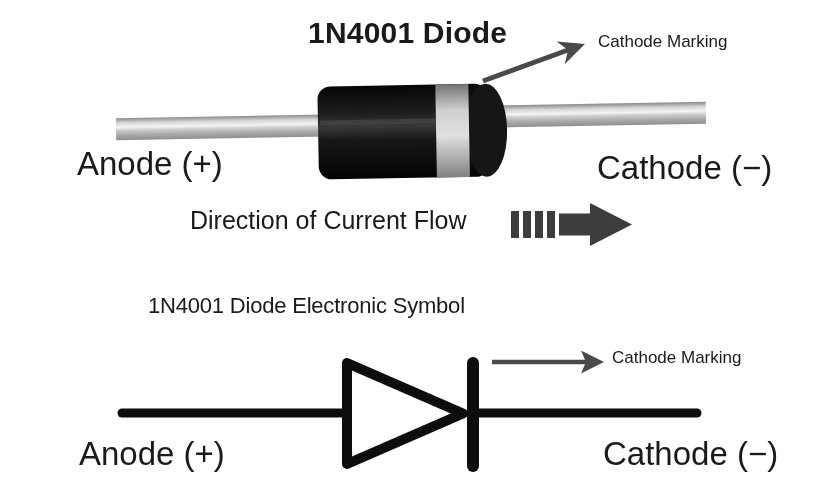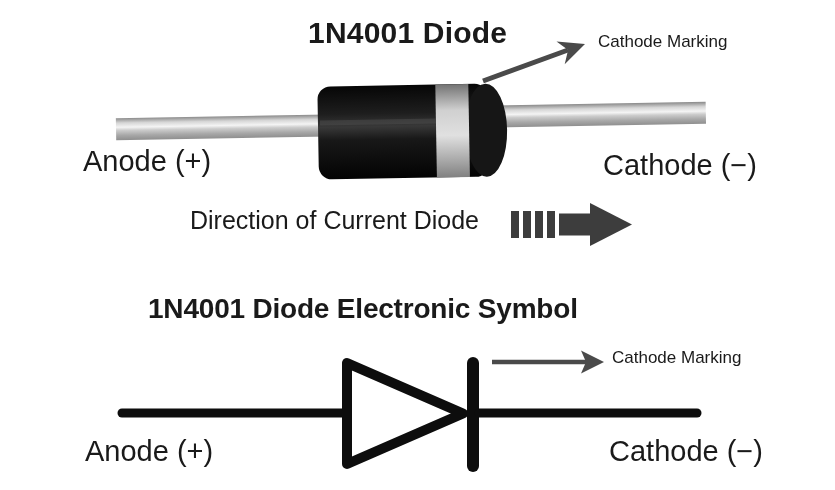--- a/index.html
+++ b/index.html
@@ -7,22 +7,22 @@
     position:relative;
     width:835px;height:490px;
     background:#ffffff;
     overflow:hidden;
     font-family:"Liberation Sans", sans-serif;
     color:#1a1a1a;
   }
   #scene{position:absolute;left:0;top:0;}
   .lbl{position:absolute;white-space:nowrap;line-height:1.1;text-align:right;}
   .title{font-weight:bold;font-size:30px;letter-spacing:0.2px;}
-  .title2{font-weight:bold;font-size:28px;letter-spacing:-0.2px;}
-  .big{font-size:29px;margin-left:6px;}
+  .title2{font-weight:normal;font-size:22px;letter-spacing:-0.2px;}
+  .big{font-size:33px;}
   .med{font-size:25px;}
   .small{font-size:17px;}
   .t-title1{left:308px;top:16px;}
   .t-cm1{left:598px;top:33px;}
   .t-anode1{left:77px;top:146px;}
   .t-cathode1{left:597px;top:150px;}
   .t-flow{left:190px;top:207px;}
   .t-title2{left:148px;top:294px;}
   .t-cm2{left:612px;top:349px;}
   .t-anode2{left:79px;top:436px;}
@@ -94,20 +94,20 @@
     <g>
       <line x1="492" y1="362" x2="588" y2="362" stroke-width="4.5" stroke="#4a4a4a"></line>
       <polygon points="604,362 581,373.5 586,362 581,350.5" fill="#4a4a4a"></polygon>
     </g>
   </svg>
 
   <div class="lbl title t-title1">1N4001 Diode</div>
   <div class="lbl small t-cm1">Cathode Marking</div>
   <div class="lbl big t-anode1">Anode (+)</div>
   <div class="lbl big t-cathode1">Cathode (−)</div>
-  <div class="lbl med t-flow">Direction of Current Diode</div>
+  <div class="lbl med t-flow">Direction of Current Flow</div>
 
   <div class="lbl title2 t-title2">1N4001 Diode Electronic Symbol</div>
   <div class="lbl small t-cm2">Cathode Marking</div>
   <div class="lbl big t-anode2">Anode (+)</div>
   <div class="lbl big t-cathode2">Cathode (−)</div>
 
 </div>
 
 </body></html>

